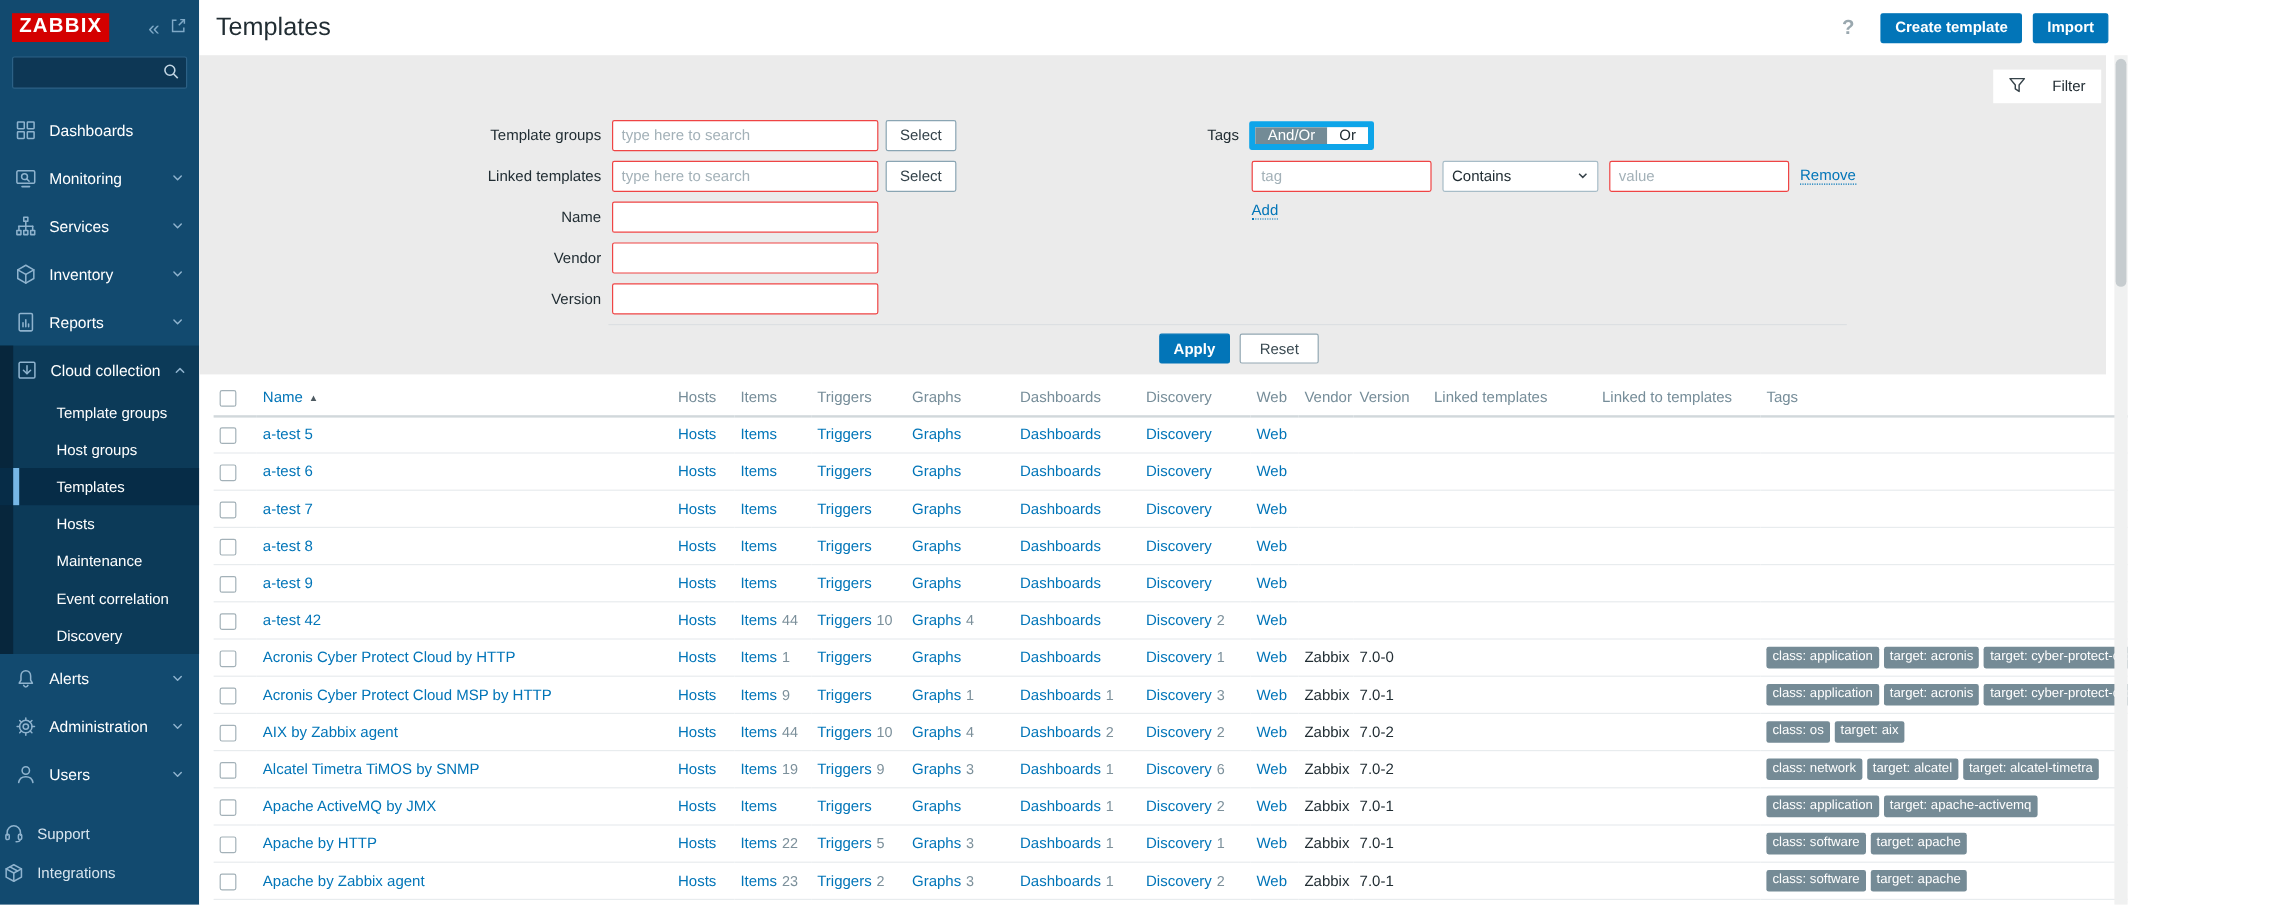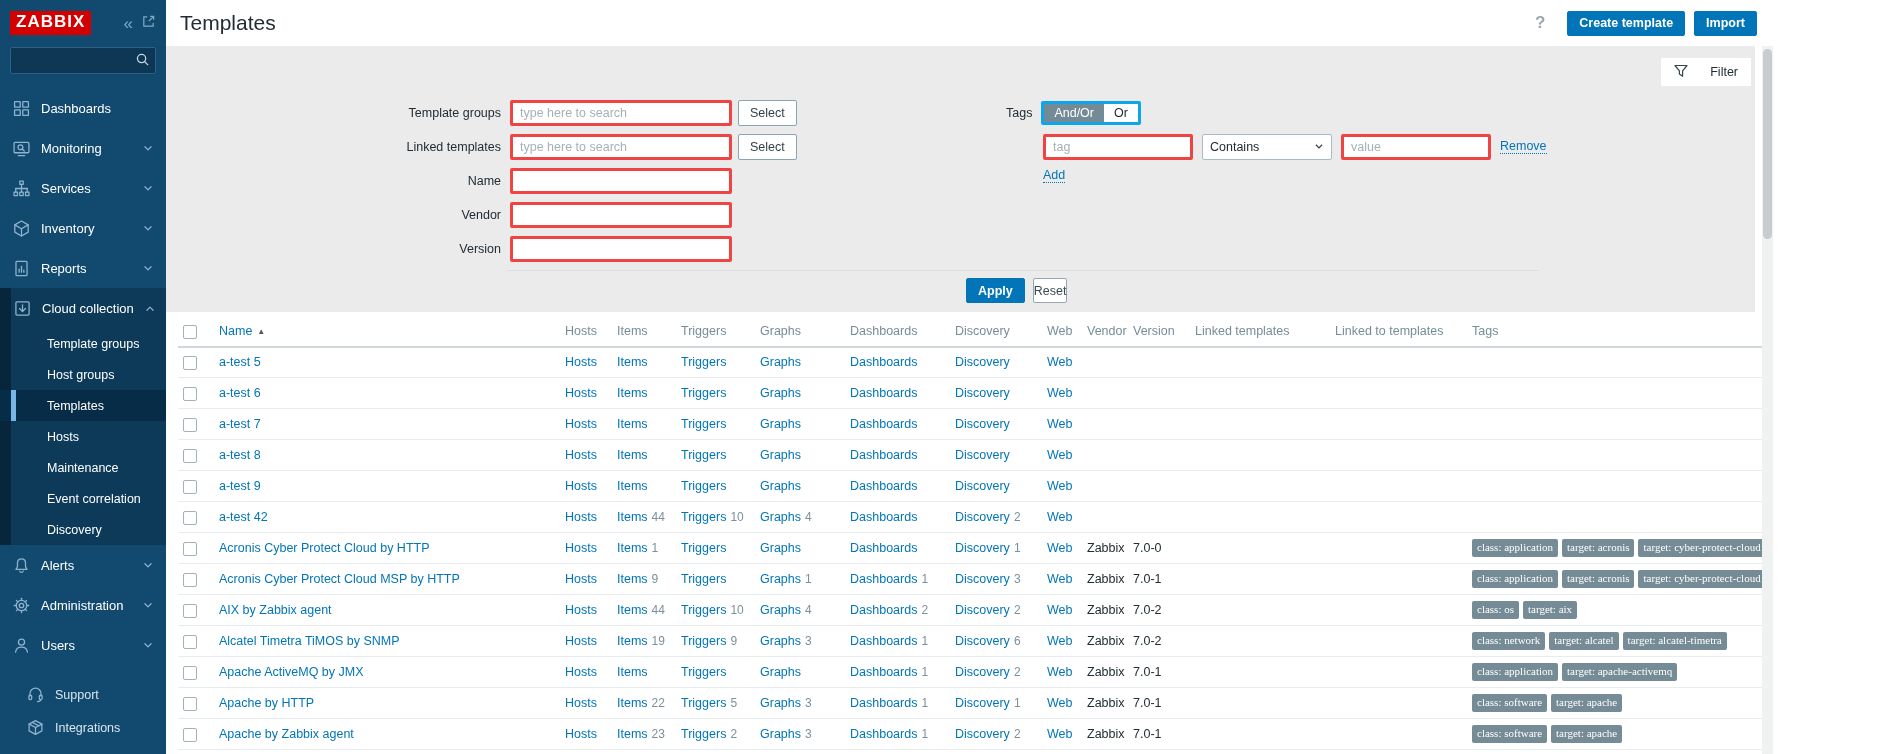--- a/index.html
+++ b/index.html
@@ -29,72 +29,72 @@
   .chev.up svg { transform:rotate(180deg); }
 
   .menu-group.expanded { position:relative; background:#0c3a58; }
   .menu-group.expanded::before { content:''; position:absolute; left:0; top:0; bottom:0; width:11px; background:#07263c; }
   .menu-group.expanded .group-head { position:relative; padding-left:14px; }
   .submenu-item { position:relative; display:flex; align-items:center; height:31px; padding-left:47px; font-size:12.5px; cursor:pointer; }
   .submenu-item.active { background:#062c47; }
   .submenu-item.active::before { content:''; position:absolute; left:11px; top:0; bottom:0; width:5px; background:#76b7e6; }
 
   .sidebar-footer { padding:6px 0 10px; }
-  .footer-item { display:flex; align-items:center; gap:11px; height:33px; padding:0 27px; font-size:12.5px; color:#d7e5ef; cursor:pointer; }
+  .footer-item { display:flex; align-items:center; gap:11px; height:33px; padding:0 3px; font-size:12.5px; color:#d7e5ef; cursor:pointer; }
 
   
   .main { flex:1; display:flex; flex-direction:column; background:#fff; min-width:0; }
   .page-header { height:46px; display:flex; align-items:center; padding:0 16px 0 14px; flex-shrink:0; }
   .page-title { font-size:21px; font-weight:400; color:#212d33; }
   .header-actions { margin-left:auto; display:flex; align-items:center; }
   .help-icon { color:#9aa8af; font-size:17px; font-weight:bold; margin-right:22px; cursor:pointer; }
   .btn { height:25px; border-radius:2px; font-size:12.5px; font-family:inherit; cursor:pointer; }
   .btn-primary { background:#0275b8; border:1px solid #0275b8; color:#fff; font-weight:700; padding:0 11px; }
   .btn-primary + .btn-primary { margin-left:9px; }
 
   .filter-panel { position:relative; background:#ebebeb; height:266px; margin-right:18px; flex-shrink:0; }
   .filter-tab { position:absolute; top:12px; right:4px; height:28px; background:#fff; display:flex; align-items:center; gap:22px; padding:0 13px; font-size:12.5px; color:#212d33; cursor:pointer; }
   .filter-tab svg { stroke:#37434a; fill:none; stroke-width:1.2; stroke-linejoin:round; }
 
   .f-row { display:flex; align-items:center; height:27px; margin-bottom:7px; }
   .filter-left { position:absolute; left:0; top:53px; }
   .f-label { width:344px; text-align:right; padding-right:9px; color:#212d33; }
-  .f-input { width:222px; height:26px; border:3px solid #ef4444; border-radius:2px; background:#fff; padding:0 7px; font-size:12.5px; font-family:inherit; color:#212d33; outline:none; }
+  .f-input { width:222px; height:26px; border:1px solid #ef4444; border-radius:2px; background:#fff; padding:0 7px; font-size:12.5px; font-family:inherit; color:#212d33; outline:none; }
   .f-input::placeholder { color:#a3b1b8; }
   .select-btn { margin-left:6px; height:26px; padding:0 11px; background:#fff; border:1px solid #8aa5b3; border-radius:2px; font-size:12.5px; font-family:inherit; color:#33424a; cursor:pointer; }
 
   .filter-tags { position:absolute; left:840px; top:53px; }
   .tags-row1 { display:flex; align-items:center; height:27px; margin-bottom:7px; }
   .tags-label { padding-right:9px; }
-  .seg { display:flex; border:3px solid #0ea5e9; border-radius:2px; overflow:hidden; height:24px; }
+  .seg { display:flex; border:5px solid #0ea5e9; border-radius:2px; overflow:hidden; height:24px; }
   .seg-btn { padding:0 10px; display:flex; align-items:center; font-size:12.5px; cursor:pointer; background:#fff; color:#212d33; }
   .seg-btn.sel { background:#738b96; color:#fff; }
   .tags-row2 { display:flex; align-items:center; height:27px; margin-bottom:8px; margin-left:37px; gap:9px; }
   .tag-input { width:150px; }
   .val-input { width:150px; }
   .select-box { display:flex; align-items:center; justify-content:space-between; width:130px; height:26px; border:1px solid #a7bcc7; border-radius:2px; background:#fff; padding:0 7px; cursor:pointer; }
   .select-box svg { stroke:#37434a; fill:none; stroke-width:1.4; }
   .dotted-link { color:#0275b8; text-decoration:none; border-bottom:1px dotted #0275b8; cursor:pointer; }
   .tags-row3 { margin-left:37px; }
 
   .filter-divider { position:absolute; left:341px; top:224px; width:1032px; border-top:1px solid #dcdfe2; }
   .filter-actions { position:absolute; left:800px; top:232px; display:flex; gap:8px; }
-  .btn-reset { background:#fff; border:1px solid #93a8b3; color:#3a4a52; padding:0 0; }
+  .btn-reset { background:#fff; border:1px solid #93a8b3; color:#3a4a52; padding:0 16px; }
 
   
   .table-wrap { padding:6px 12px 0; overflow:hidden; }
   table { border-collapse:collapse; table-layout:fixed; width:1700px; }
   th { text-align:left; font-weight:400; color:#768d99; font-size:12.5px; padding:6px 5px 7px; border-bottom:2px solid #d1d8db; white-space:nowrap; overflow:hidden; }
   td { font-size:12.5px; padding:0 5px; height:31px; border-bottom:1px solid #e8ecee; white-space:nowrap; overflow:hidden; vertical-align:middle; }
   a.tlink { color:#0275b8; text-decoration:none; cursor:pointer; }
   .sort-arrow { color:#4d5a61; font-size:8px; margin-left:5px; vertical-align:1px; }
   .count { color:#7c909b; font-size:12px; margin-left:4px; }
   .cb { display:inline-block; width:14px; height:14px; border:1px solid #a3b1b8; border-radius:2px; background:#fff; vertical-align:middle; cursor:pointer; }
   .tags-cell { display:flex; gap:4px; align-items:center; }
-  .badge { background:#758b96; color:#fff; font-size:11px; line-height:1; padding:3px 5px 4px; border-radius:2px; white-space:nowrap;font-family:Liberation Serif, serif; }
+  .badge { background:#758b96; color:#fff; font-size:11px; line-height:1; padding:3px 5px 4px; border-radius:2px; white-space:nowrap; }
   .plain { color:#212d33; }
 
   
   .scrollbar { position:absolute; right:0; top:46px; bottom:0; width:11px; background:#f0f1f1; }
   .scroll-thumb { position:absolute; left:1px; right:1px; top:3px; height:190px; background:#c6cccf; border-radius:5px; cursor:pointer; }
 </style>
 </head>
 <body>
 
 <div class="app">

